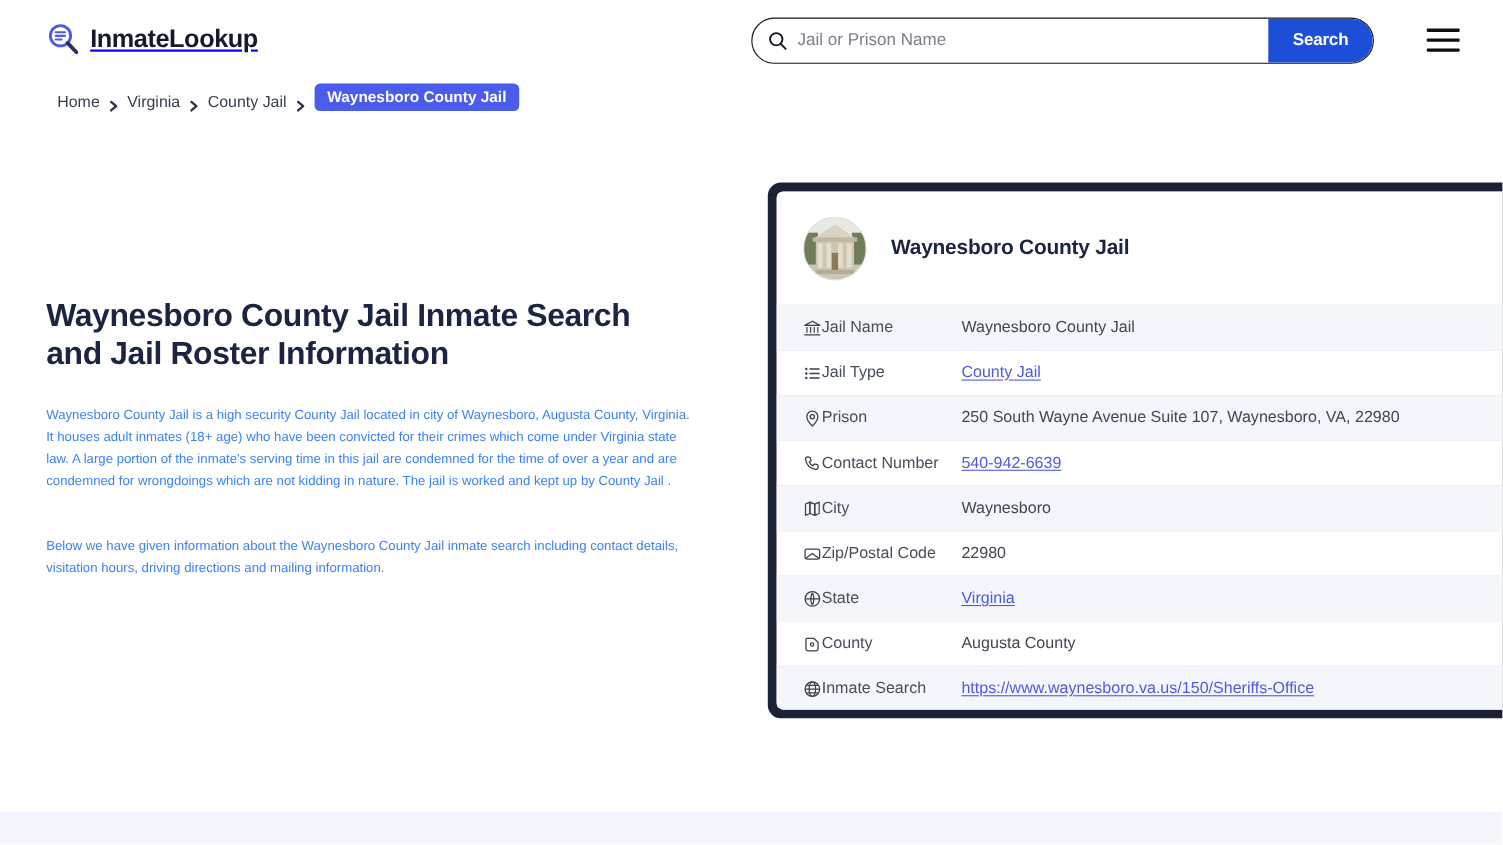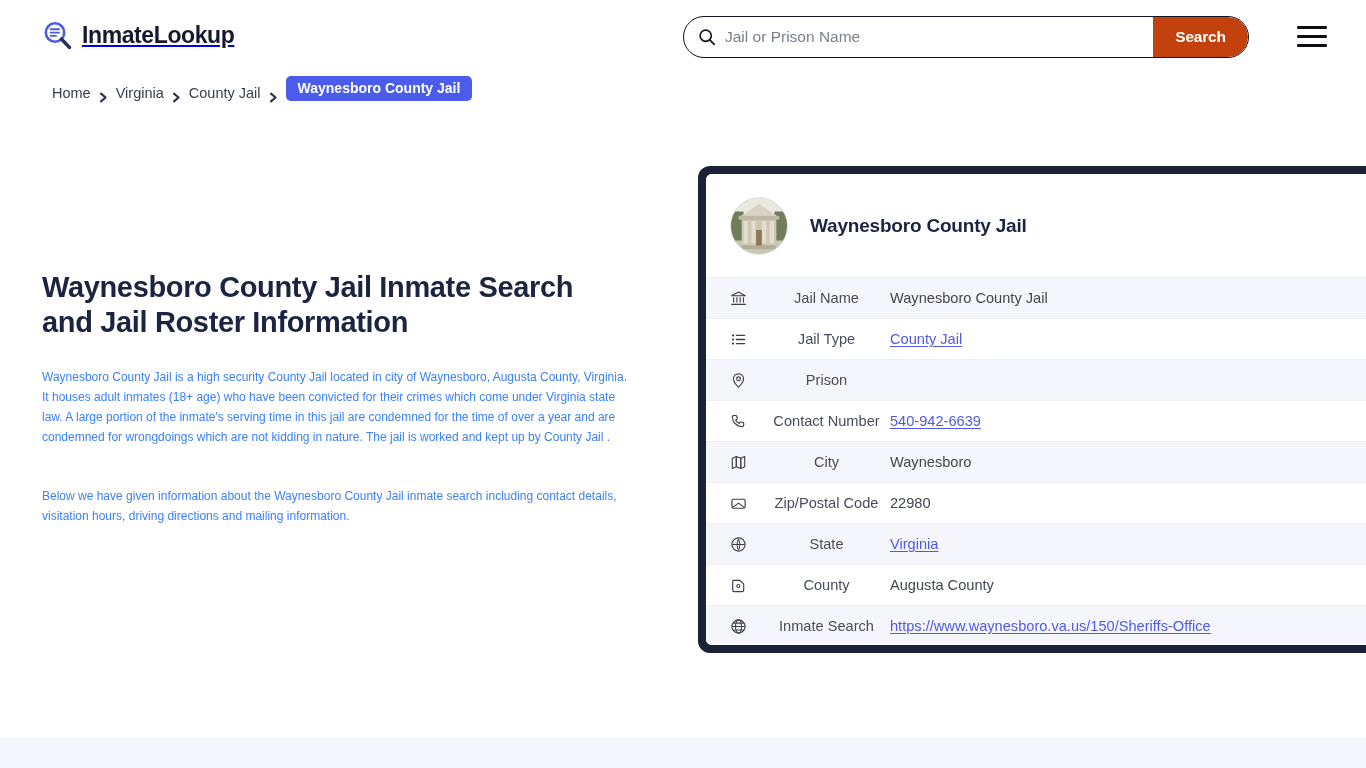--- a/index.html
+++ b/index.html
@@ -41,21 +41,21 @@
   .search-input {
     flex: 1 1 auto; height: 100%;
     border: none; outline: none; background: transparent;
     font-family: "Liberation Sans", sans-serif;
     font-size: 15.5px; color: #262a33;
     padding: 0 10px 0 9px;
   }
   .search-input::placeholder { color: #7b7f8c; }
   .search-btn {
     flex: none; height: 100%; width: 95px;
-    background: #c2410c; color: #fff;
+    background: #1d4ed8; color: #fff;
     border: none; cursor: pointer;
     font-family: "Liberation Sans", sans-serif;
     font-size: 15.5px; font-weight: 700;
     border-radius: 0 20px 20px 0;
     letter-spacing: -0.2px;
   }
 
   .hamburger {
     position: absolute; left: 1297px; top: 26px;
     width: 30px; height: 21px; cursor: pointer;
@@ -127,22 +127,21 @@
     display: flex; align-items: center;
     height: 41px;
     border-top: 1px solid #eef0f6;
     padding-left: 24px;
     font-size: 14.6px;
   }
   .info-row.alt { background: #f5f6fc; }
   .row-icon { width: 17px; height: 17px; flex: none; color: #3a3f4c; display:block; }
   .row-label {
     width: 127px; flex: none;
-    margin-left: 16px;
-    color: #474d5b; white-space: nowrap; text-align: center;
+    color: #474d5b; white-space: nowrap;
   }
   .row-value { color: #41464f; white-space: nowrap; }
   .row-value a, a.row-value {
     color: #4f5ae2; text-decoration: underline;
     text-underline-offset: 2px;
   }
 
   
   .footer-strip {
     position: absolute; left: 0; top: 738px;
@@ -273,20 +272,21 @@
         </div>
 
         <div class="info-row alt">
           <span class="row-icon">
             <svg viewBox="0 0 17 17" width="17" height="17" aria-hidden="true">
               <path d="M8.5 1.8c-2.8 0-5 2.2-5 5 0 3.6 5 8.4 5 8.4s5-4.8 5-8.4c0-2.8-2.2-5-5-5z" fill="none" stroke="#3a3f4c" stroke-width="1.15"></path>
               <circle cx="8.5" cy="6.8" r="1.9" fill="none" stroke="#3a3f4c" stroke-width="1.15"></circle>
             </svg>
           </span>
           <span class="row-label">Prison</span>
+          <span class="row-value">250 South Wayne Avenue Suite 107, Waynesboro, VA, 22980</span>
         </div>
 
         <div class="info-row">
           <span class="row-icon">
             <svg viewBox="0 0 17 17" width="17" height="17" aria-hidden="true">
               <path d="M4.1 2.3c-1.1 0-2 1-1.8 2.1.7 5 4.3 8.6 9.3 9.3 1.1.2 2.1-.7 2.1-1.8v-1.4c0-.5-.4-1-.9-1.1l-2-.4c-.5-.1-1 .2-1.2.6l-.4.9C7.4 9.6 6.3 8.5 5.6 7l.9-.4c.5-.2.8-.7.7-1.2l-.4-2c-.1-.5-.6-.9-1.1-.9H4.1z" fill="none" stroke="#3a3f4c" stroke-width="1.15" stroke-linejoin="round"></path>
             </svg>
           </span>
           <span class="row-label">Contact Number</span>
           <a class="row-value" href="#">540-942-6639</a>

